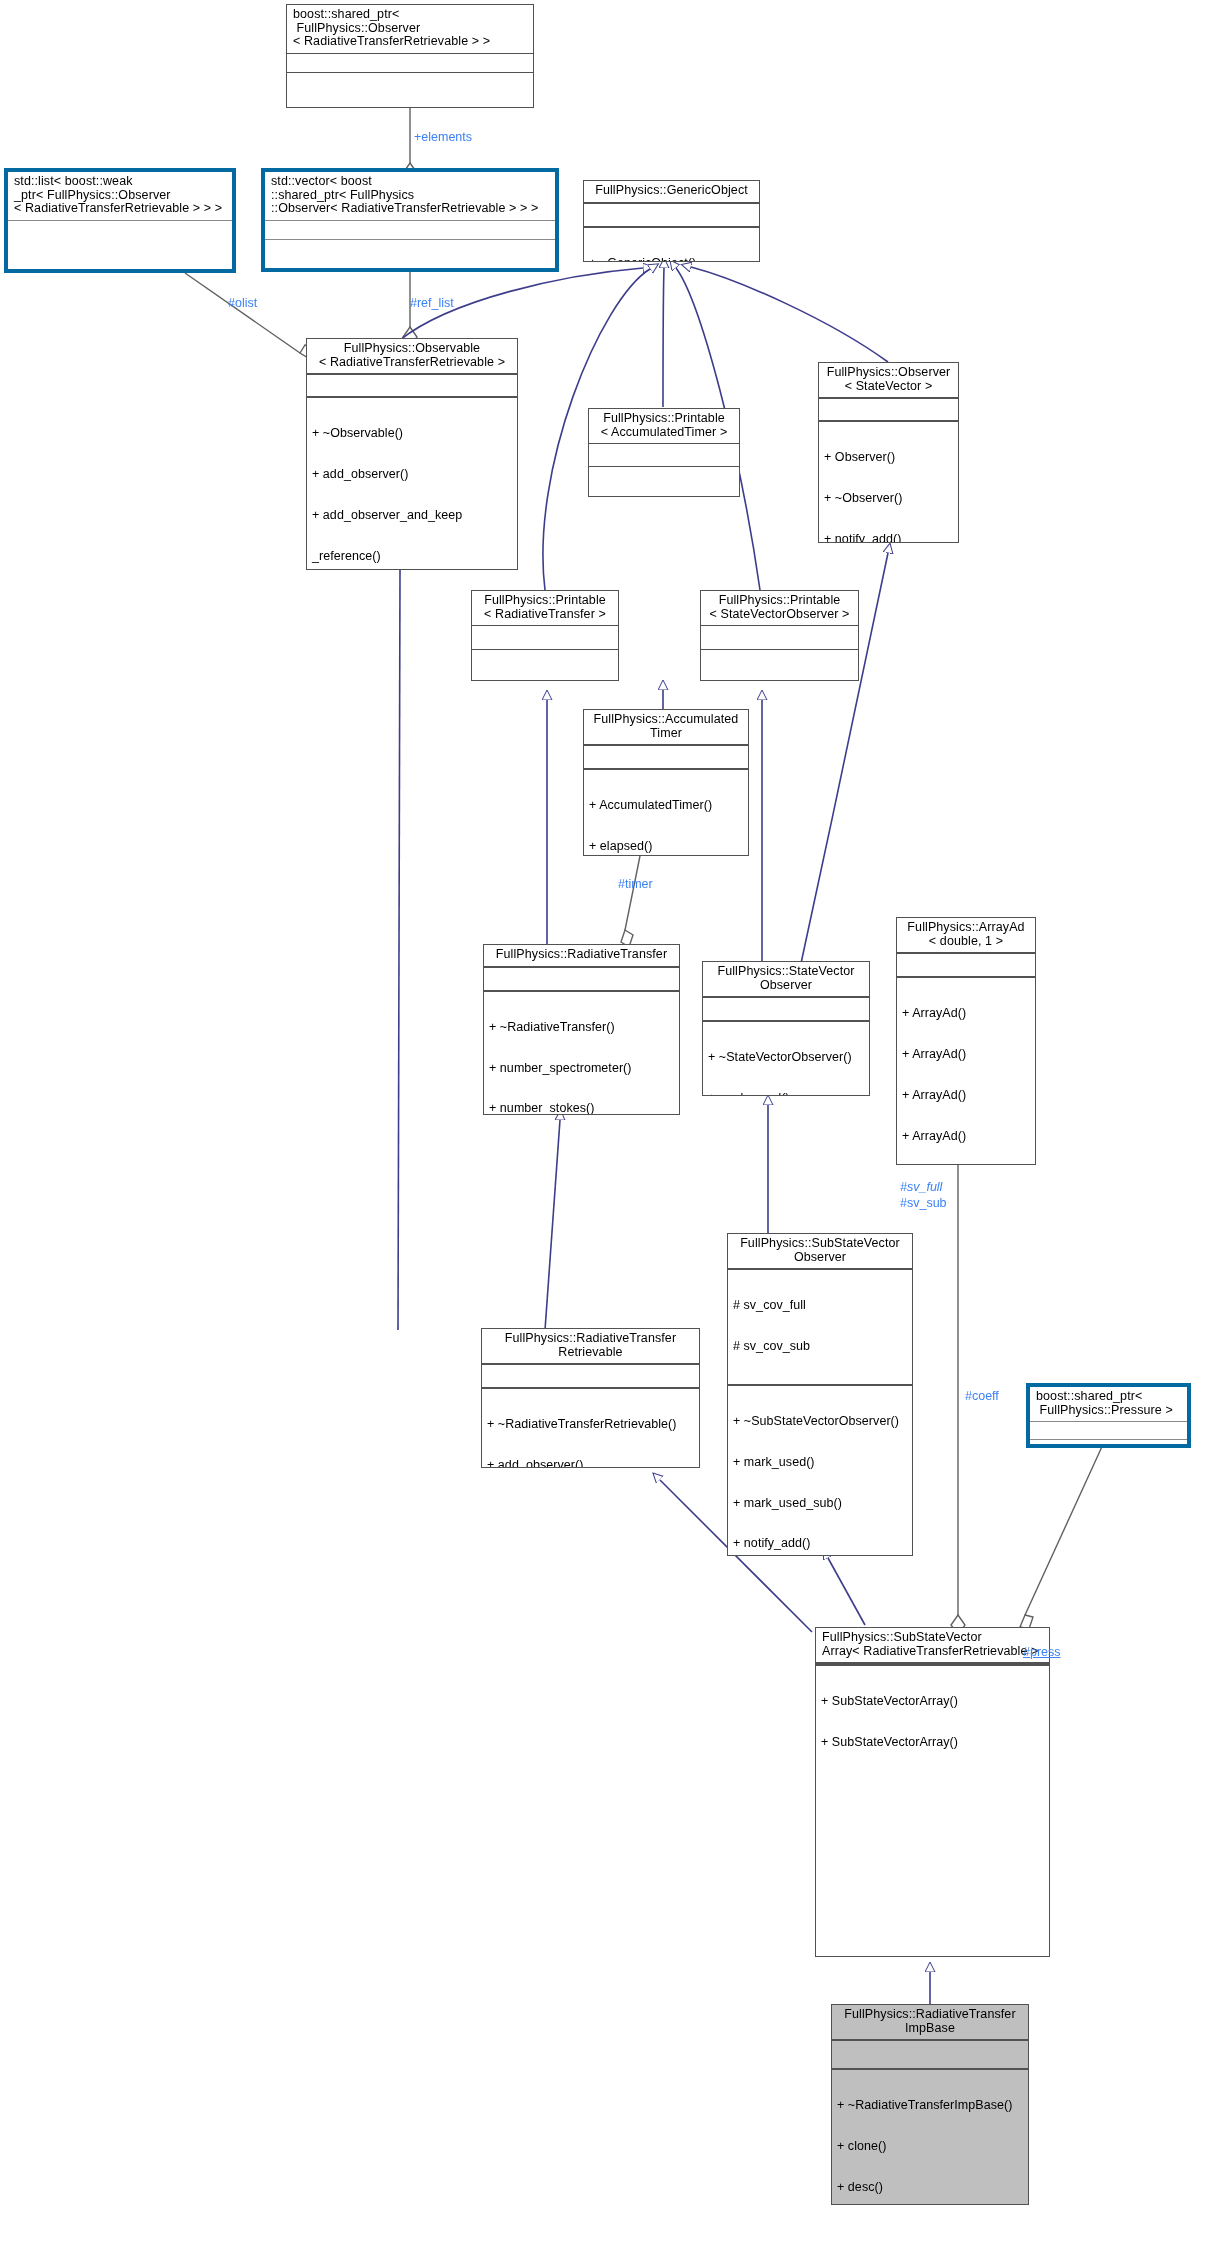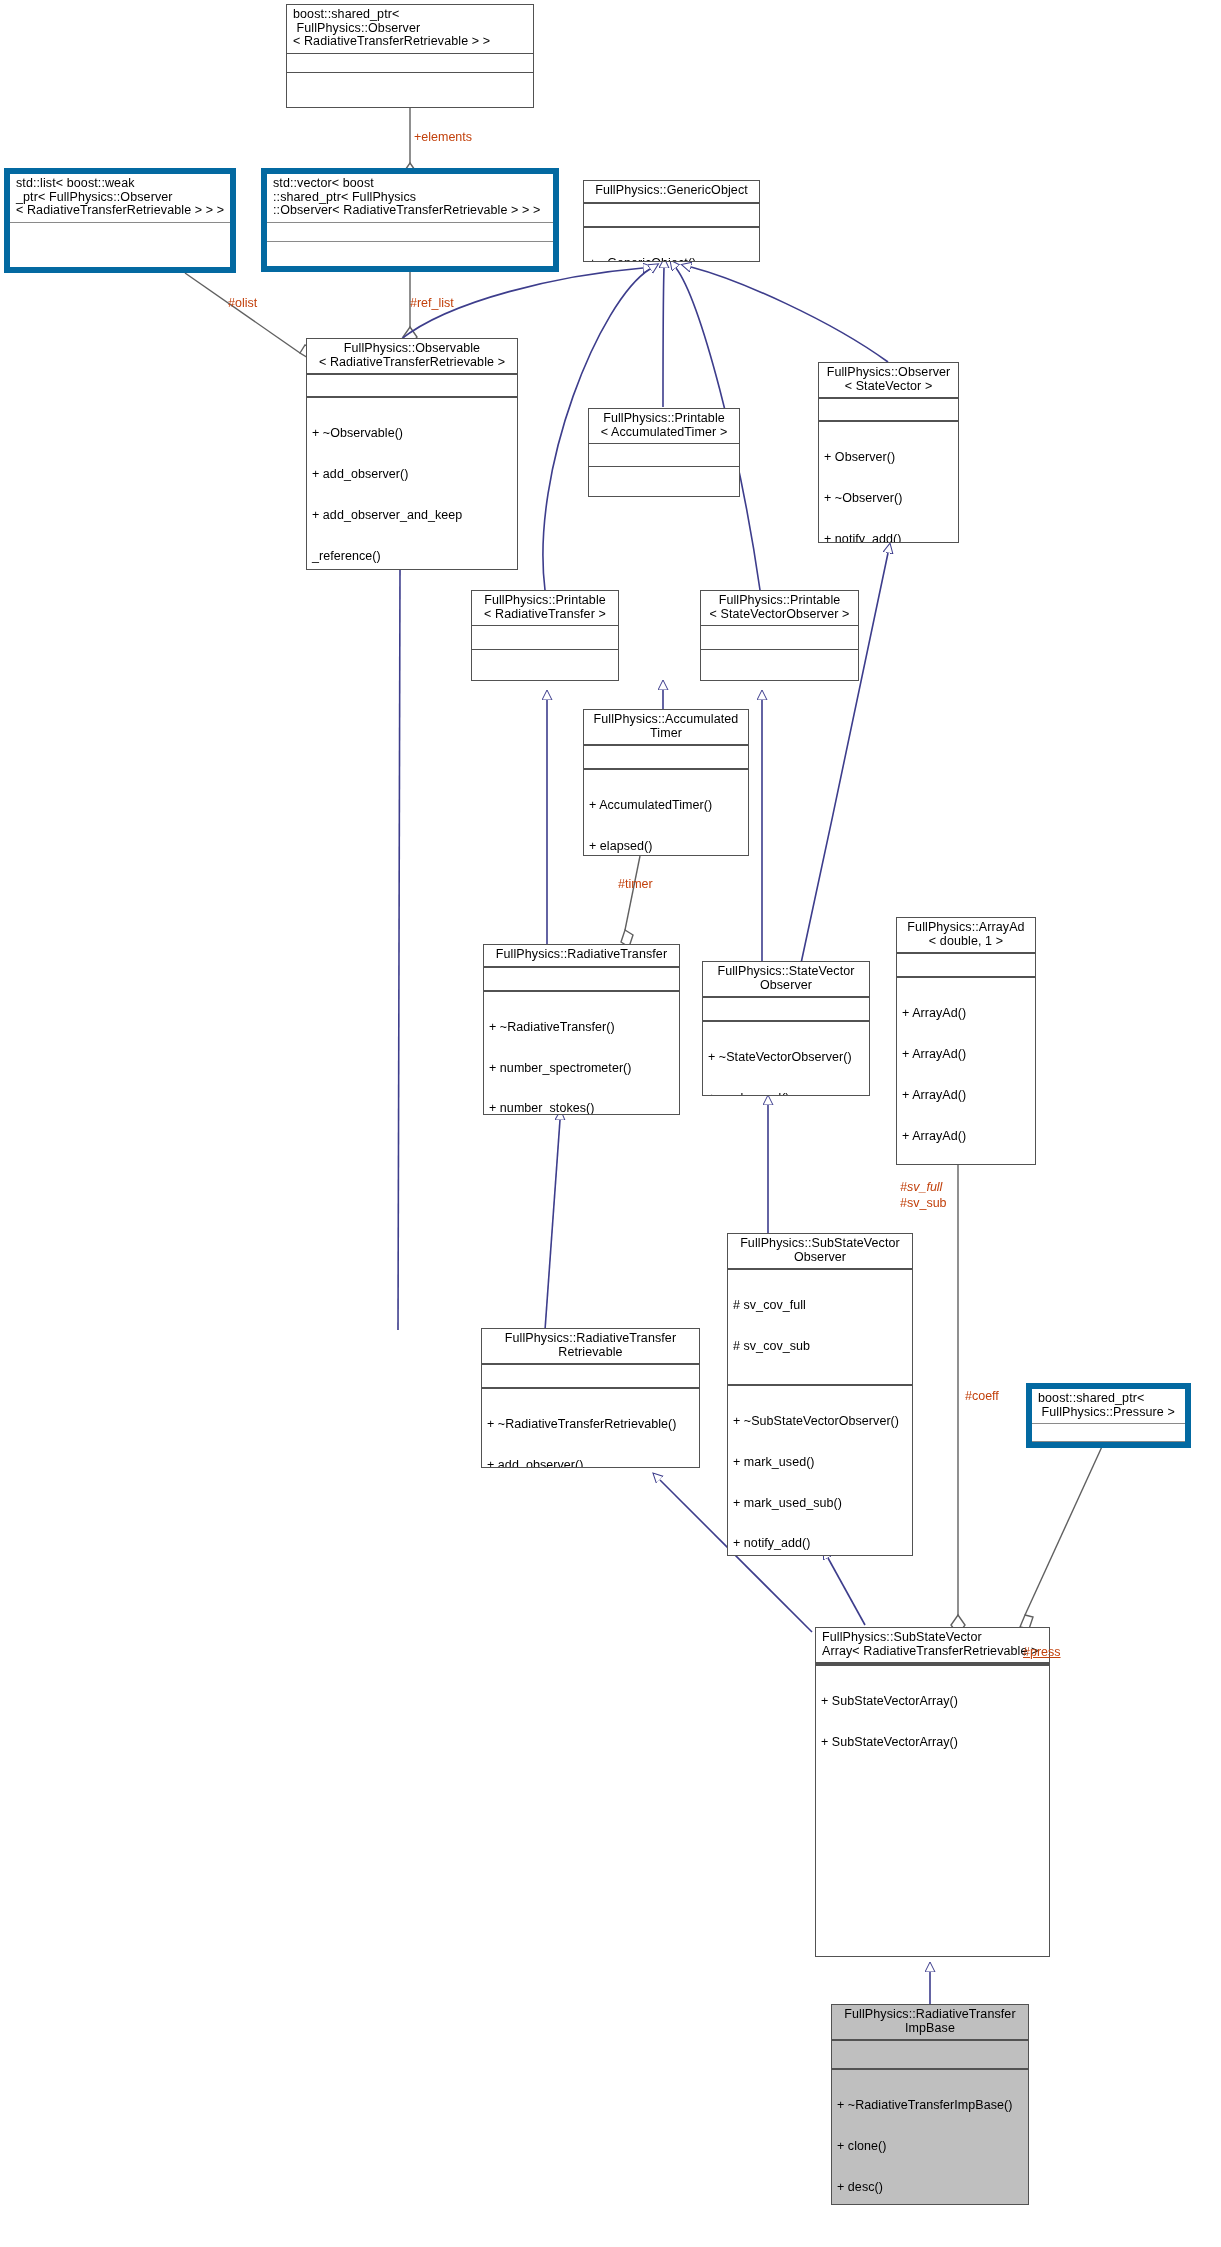--- a/index.html
+++ b/index.html
@@ -37,21 +37,21 @@
     background: #ffffff;
     color: #000000;
     font-size: 12.5px;
     line-height: 13.6px;
     overflow: hidden;
   }
   .node.filled {
     background: #bfbfbf;
   }
   .node.thin {
-    border: 6px solid #0369a1;
+    border: 4px solid #0369a1;
   }
   .title {
     text-align: center;
     padding: 3px 4px 4px 4px;
     white-space: pre;
     letter-spacing: 0.1px;
   }
   .title.left {
     text-align: left;
     padding-left: 6px;
@@ -75,21 +75,21 @@
   .attrs.empty, .ops.empty {
     min-height: 13px;
   }
   .row {
     white-space: pre;
     letter-spacing: 0.05px;
   }
   .edgelabel {
     position: absolute;
     font-size: 12.5px;
-    color: #c2410c;
+    color: #3b82f6;
     white-space: pre;
     background: transparent;
   }
 </style>
 </head>
 <body>
 
 <div id="canvas">
 
   <svg class="edges" viewBox="0 0 1221 2247">

